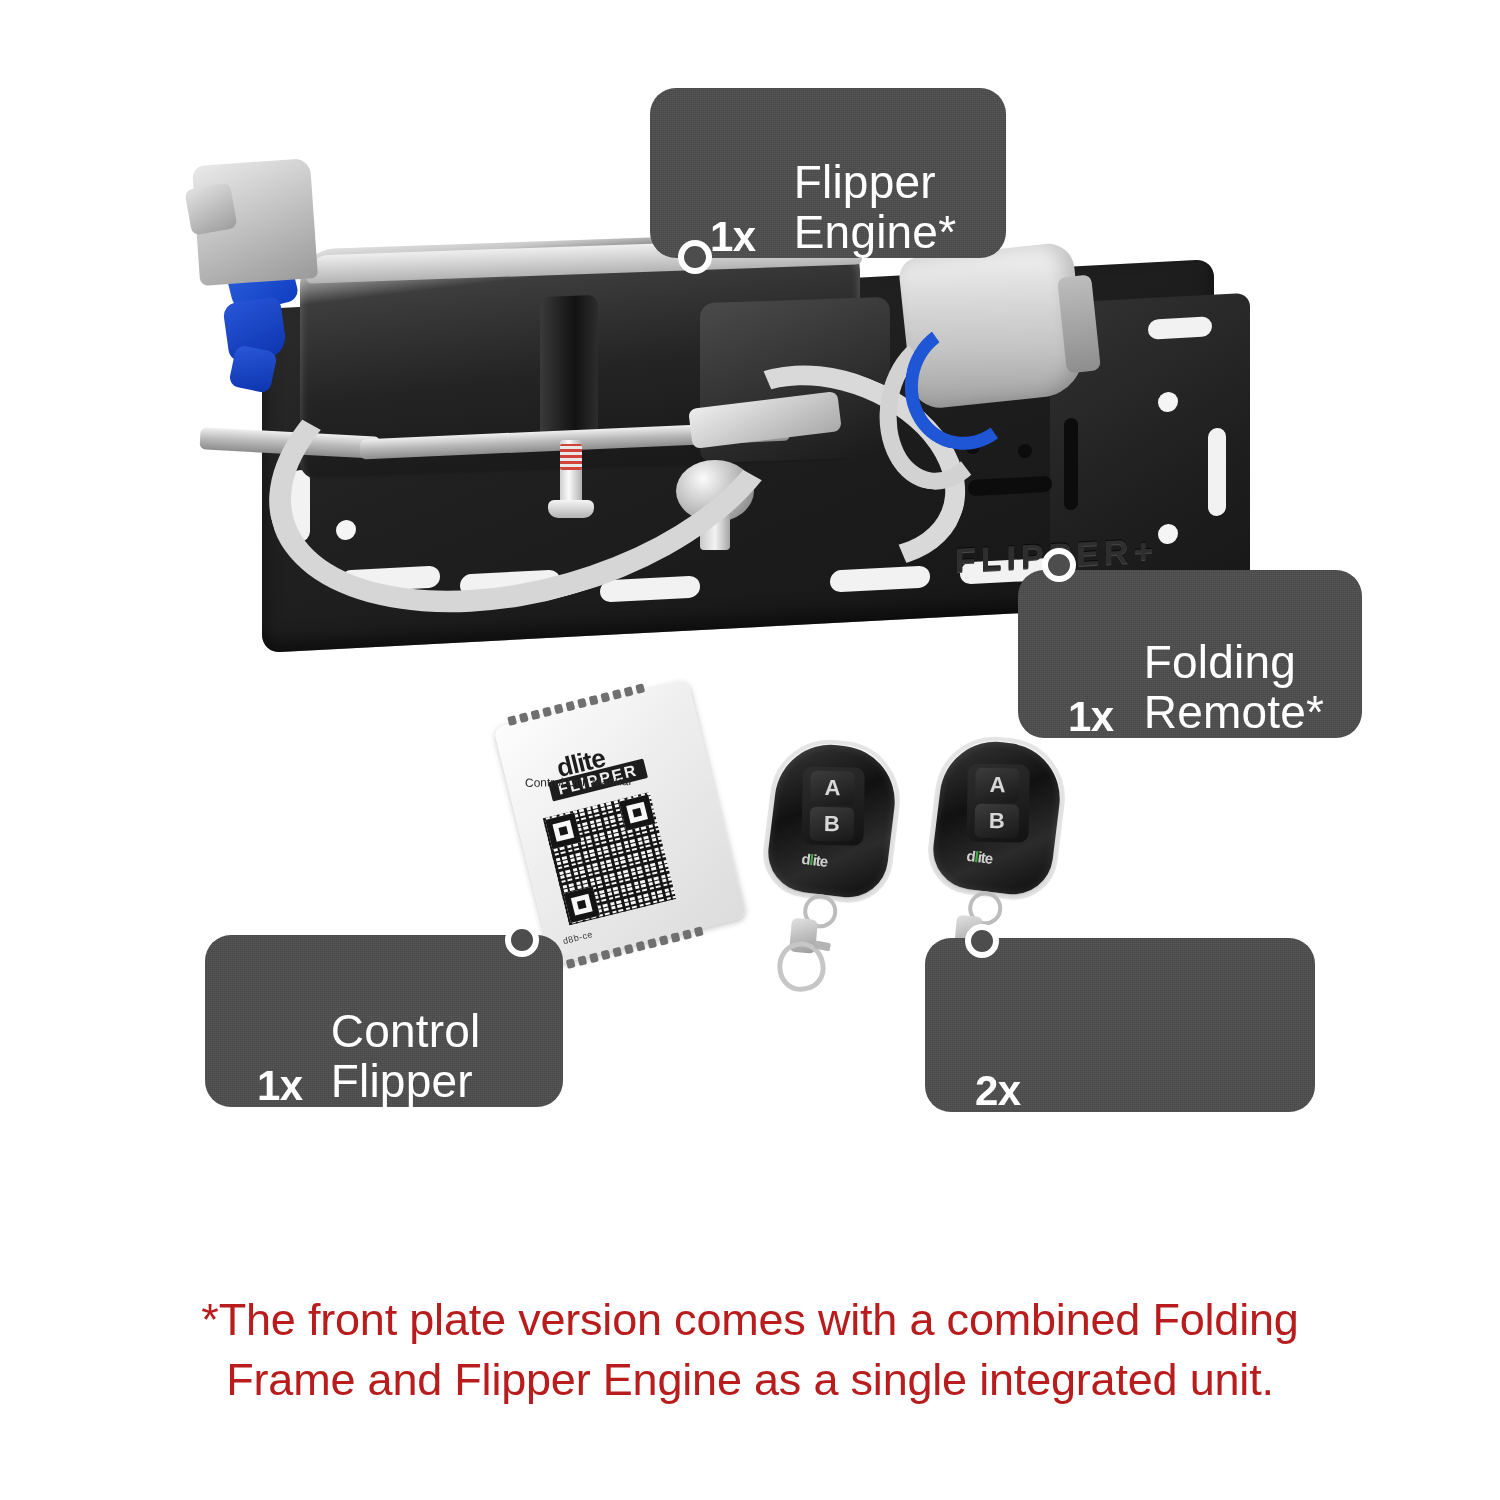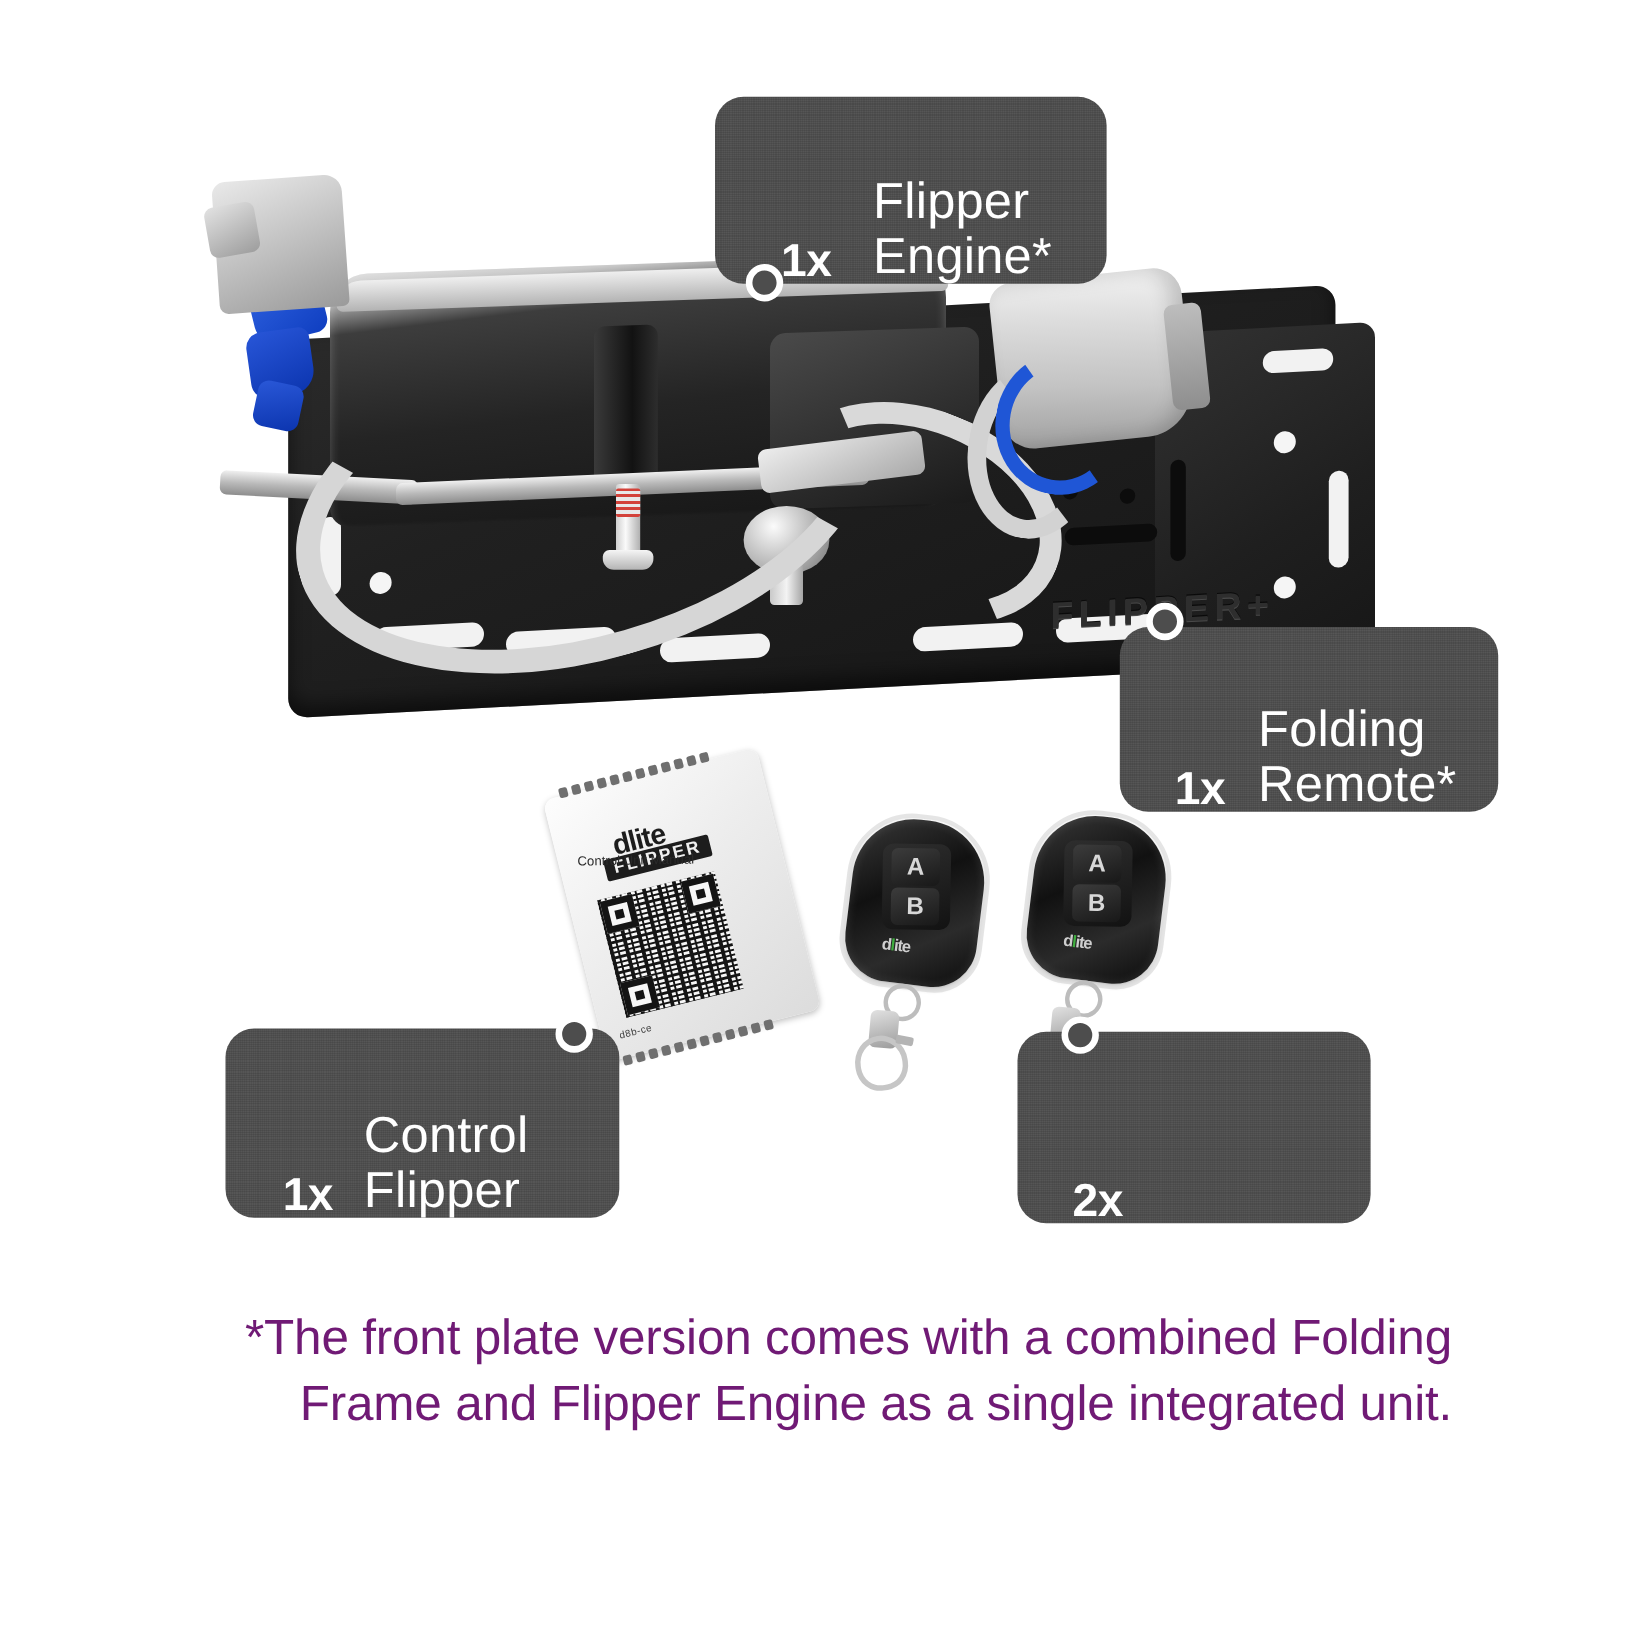--- a/index.html
+++ b/index.html
@@ -51,29 +51,29 @@
     border-radius:50%;
     background:#4d4d4d;
     border:6px solid #ffffff;
     z-index:5;
   }
 
   
   #badge-flipper-engine { left:650px; top:88px;  width:356px; height:170px; padding:0 26px 0 60px; gap:38px; }
   #badge-folding-frame  { left:1018px; top:570px; width:344px; height:168px; padding:0 18px 0 50px; gap:30px; }
   #badge-control-module { left:205px; top:935px;  width:358px; height:172px; padding:0 20px 0 52px; gap:28px; }
-  #badge-wireless-remote{ left:925px; top:938px;  width:321px; height:174px; padding:0 22px 0 50px; gap:28px; }
+  #badge-wireless-remote{ left:925px; top:938px;  width:390px; height:174px; padding:0 22px 0 50px; gap:28px; }
 
   
   #footnote {
     position:absolute;
-    left:180px; top:1186px;
+    left:180px; top:1290px;
     width:1140px;
-    text-align:right;
-    color:#701a75;
+    text-align:center;
+    color:#b91c1c;
     font-size:45px;
     line-height:1.33;
     font-weight:500;
     letter-spacing:-0.2px;
   }
 
   
   #product-photo { position:absolute; left:0; top:0; width:1500px; height:1200px; }
 
   

